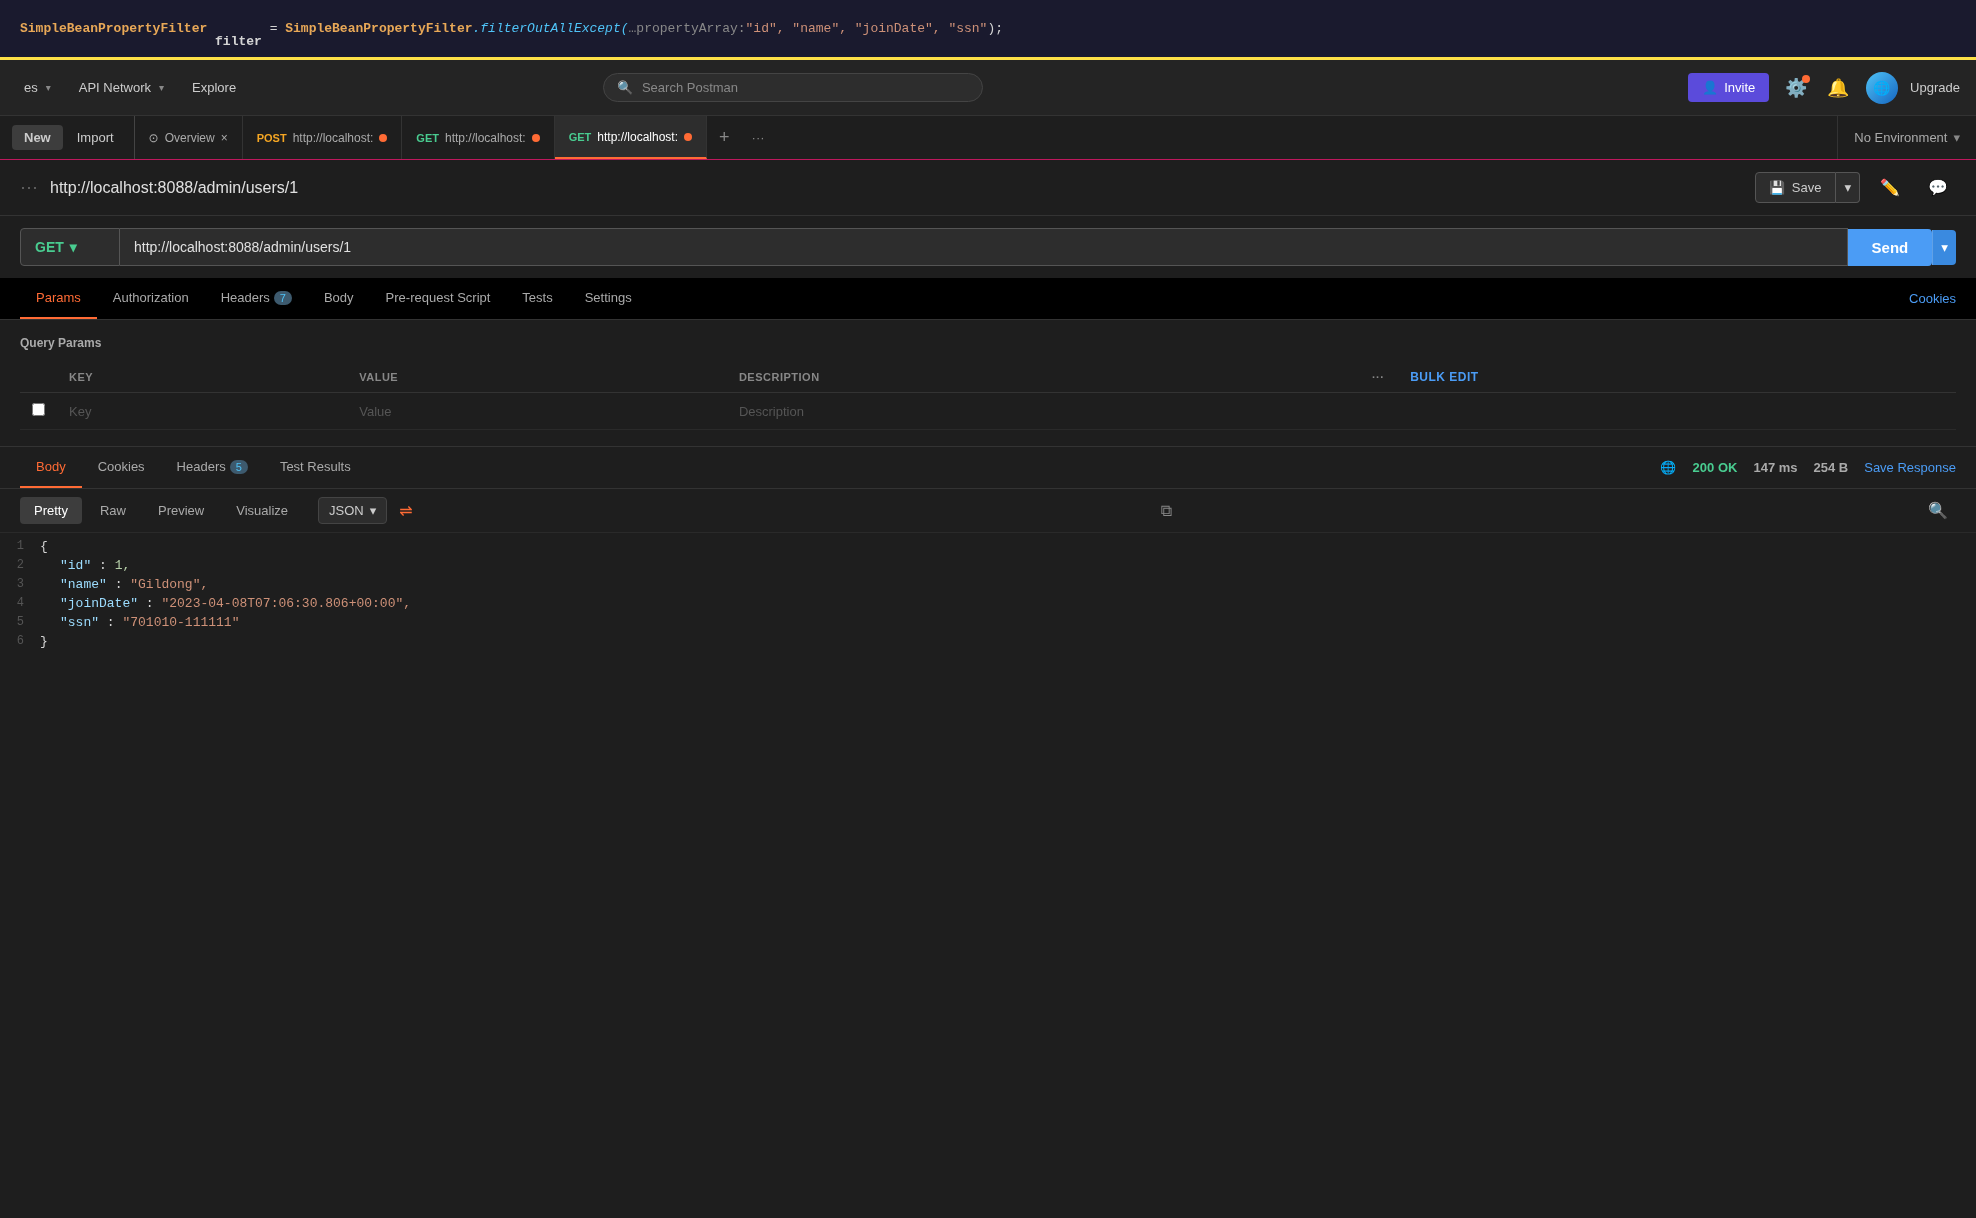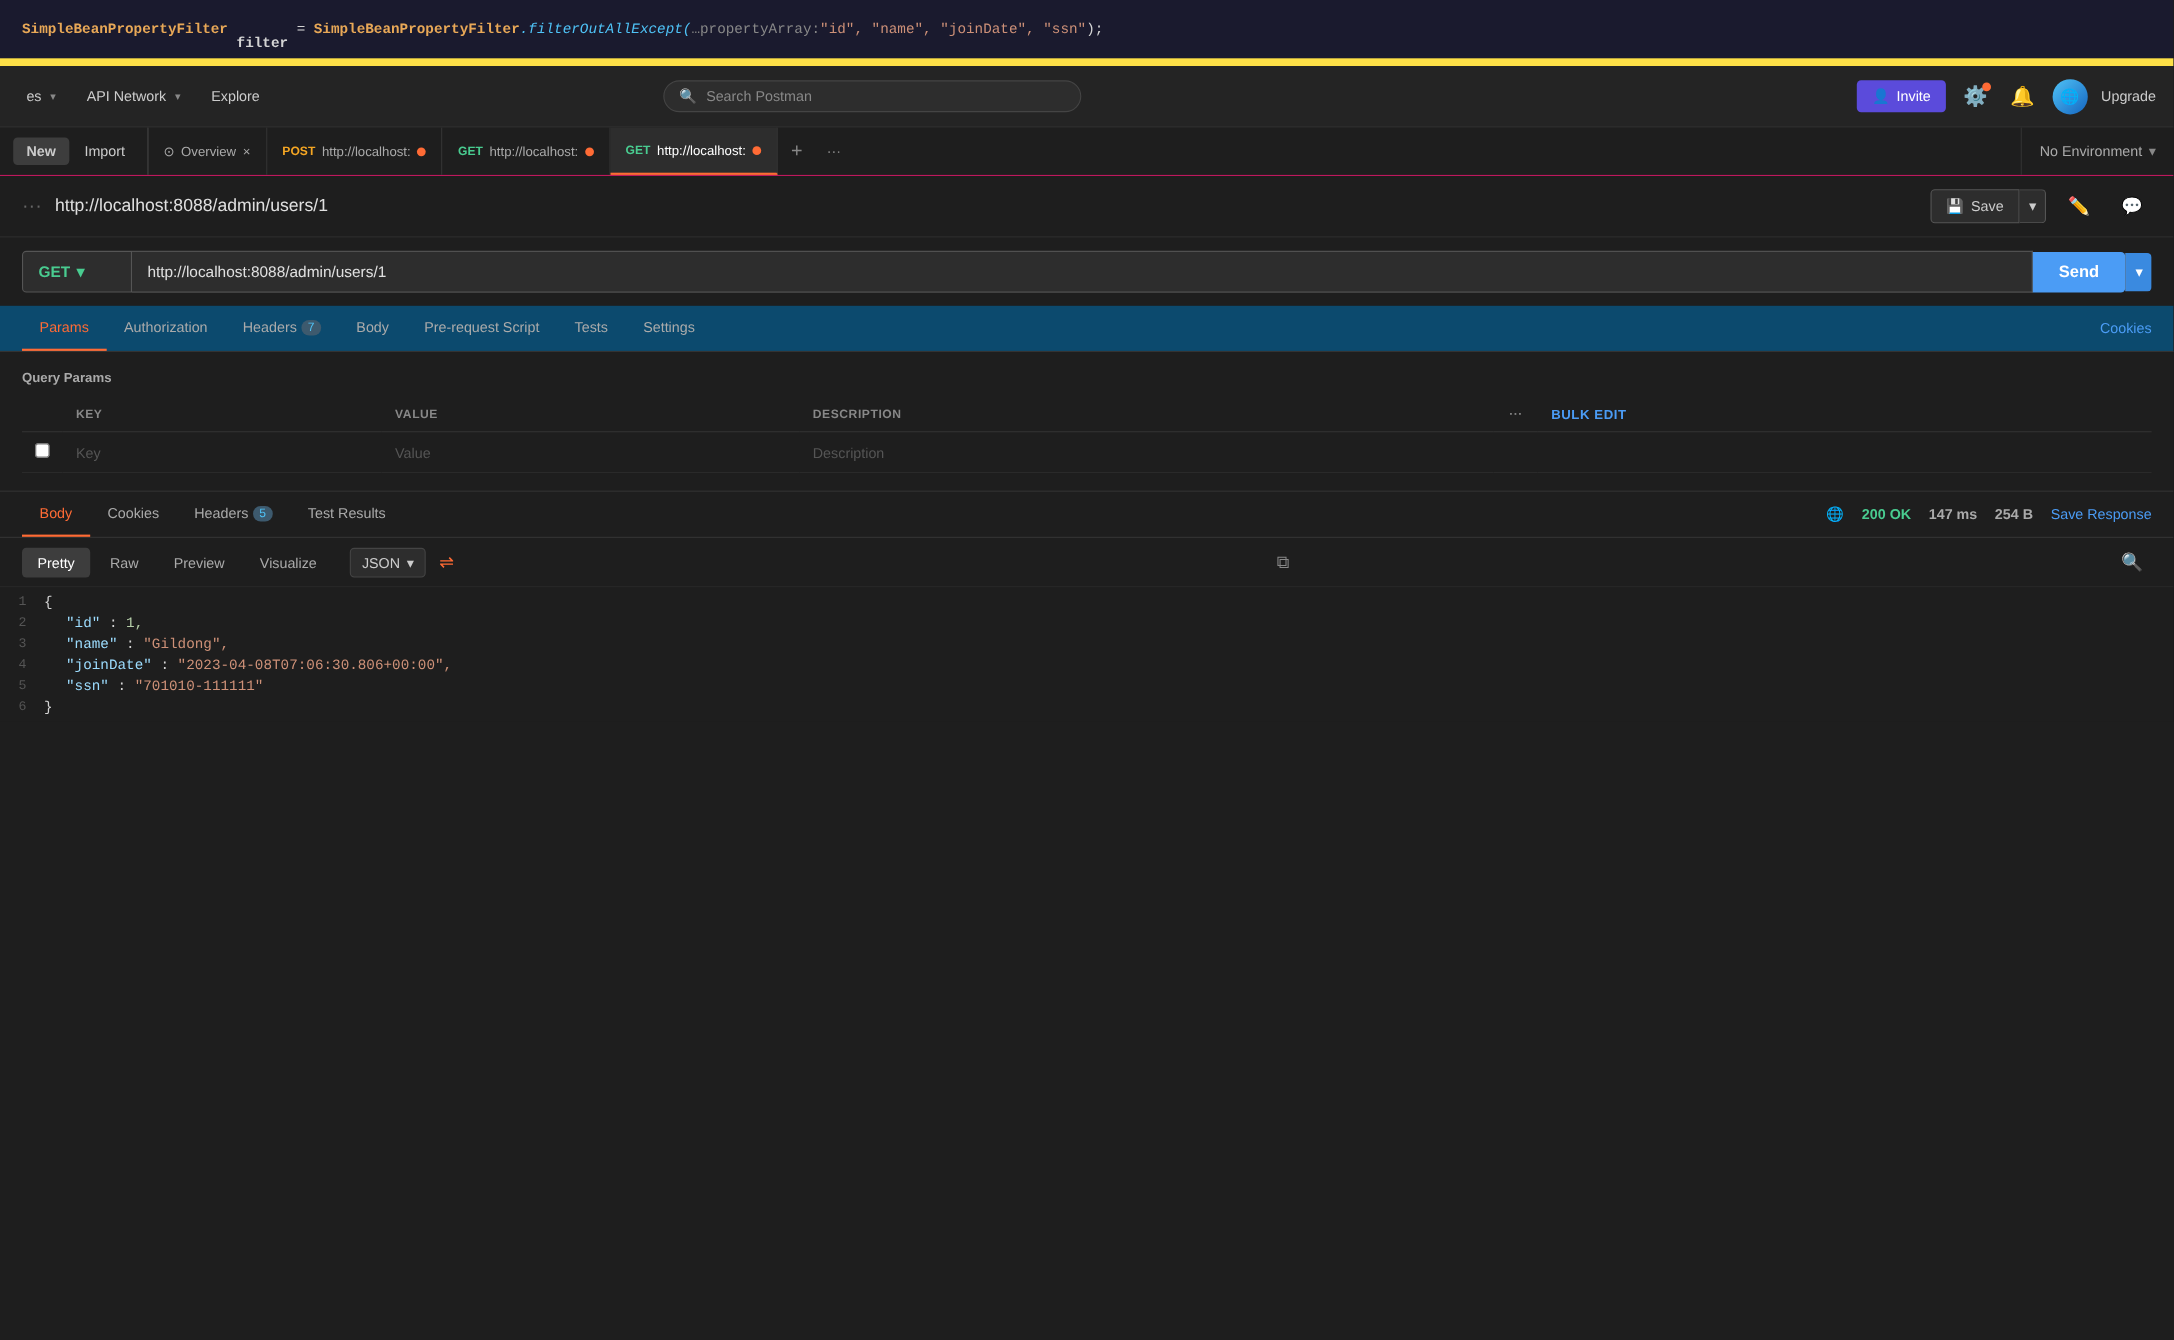--- a/index.html
+++ b/index.html
@@ -15,21 +15,21 @@
 
     
     .code-bar {
       background: #1a1a2e;
       color: #d4d4d4;
       padding: 10px 20px;
       font-family: 'Courier New', monospace;
       font-size: 13px;
       white-space: nowrap;
       overflow: hidden;
-      border-bottom: 7px solid #fde047;
+      border-bottom: 3px solid #fde047;
       height: 60px;
       display: flex;
       align-items: center;
     }
     .code-bar .kw-orange { color: #e8a857; font-weight: bold; }
     .code-bar .kw-method { color: #4fc3f7; font-style: italic; }
     .code-bar .kw-string { color: #ce9178; }
     .code-bar .kw-gray { color: #888; }
 
     
@@ -334,21 +334,21 @@
       border-radius: 0 4px 4px 0;
       border-left: 1px solid rgba(255,255,255,0.2);
     }
 
     
     .request-tabs {
       display: flex;
       align-items: center;
       padding: 0 20px;
       border-bottom: 1px solid #333;
-      background: #0c4a6e;
+      background: #000000;
     }
     .req-tab {
       padding: 12px 16px;
       cursor: pointer;
       color: #aaa;
       font-size: 13px;
       border-bottom: 2px solid transparent;
       display: flex;
       align-items: center;
       gap: 4px;

